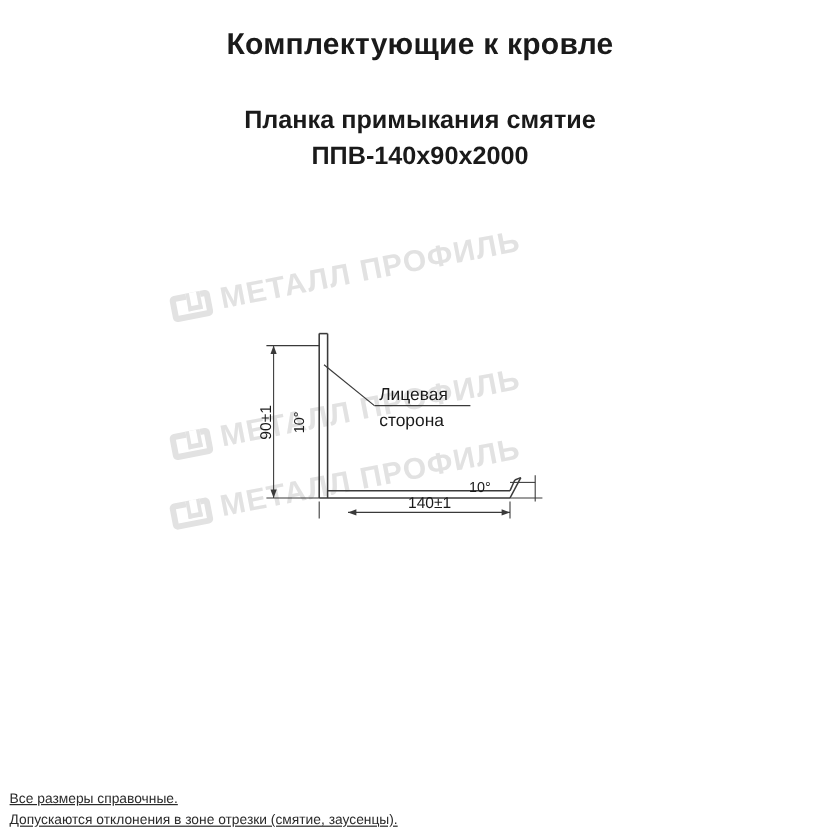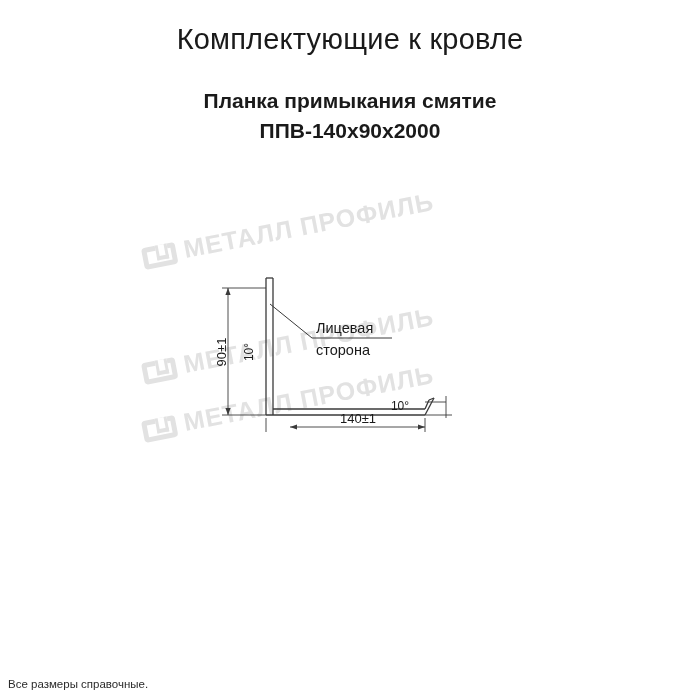--- a/index.html
+++ b/index.html
@@ -20,22 +20,22 @@
     inset: 0;
   }
   .title-block {
     position: absolute;
     top: 22px;
     left: 0;
     width: 700px;
     text-align: center;
   }
   .main-title {
-    font-size: 29px;
-    font-weight: normal;
+    font-size: 25px;
+    font-weight: bold;
     letter-spacing: 0.2px;
     line-height: 1.2;
     margin: 0;
   }
   .subtitle-block {
     position: absolute;
     top: 86px;
     left: 0;
     width: 700px;
     text-align: center;
@@ -99,20 +99,21 @@
   .wm1 { top: 45px;  left: 140px; }
   .wm2 { top: 160px; left: 140px; }
   .wm3 { top: 218px; left: 140px; }
   .footer {
     position: absolute;
     left: 8px;
     bottom: 6px;
     font-size: 11.5px;
     line-height: 1.55;
     color: #2b2b2b;
+    text-decoration: underline;
   }
   .footer div { white-space: nowrap; }
   svg text {
     font-family: "Liberation Sans", sans-serif;
     fill: #1a1a1a;
   }
 </style>
 </head>
 <body>
 
@@ -184,15 +185,16 @@
         <line x1="425" y1="245" x2="452" y2="245"></line>
         <line x1="446" y1="226" x2="446" y2="248"></line>
       </g>
       <text x="400" y="240" font-size="12" text-anchor="middle">10°</text>
 
     </svg>
   </div>
 
   <div class="footer">
     <div>Все размеры справочные.</div>
+    <div>Допускаются отклонения в зоне отрезки (смятие, заусенцы).</div>
   </div>
 
 </div>
 
 </body></html>

